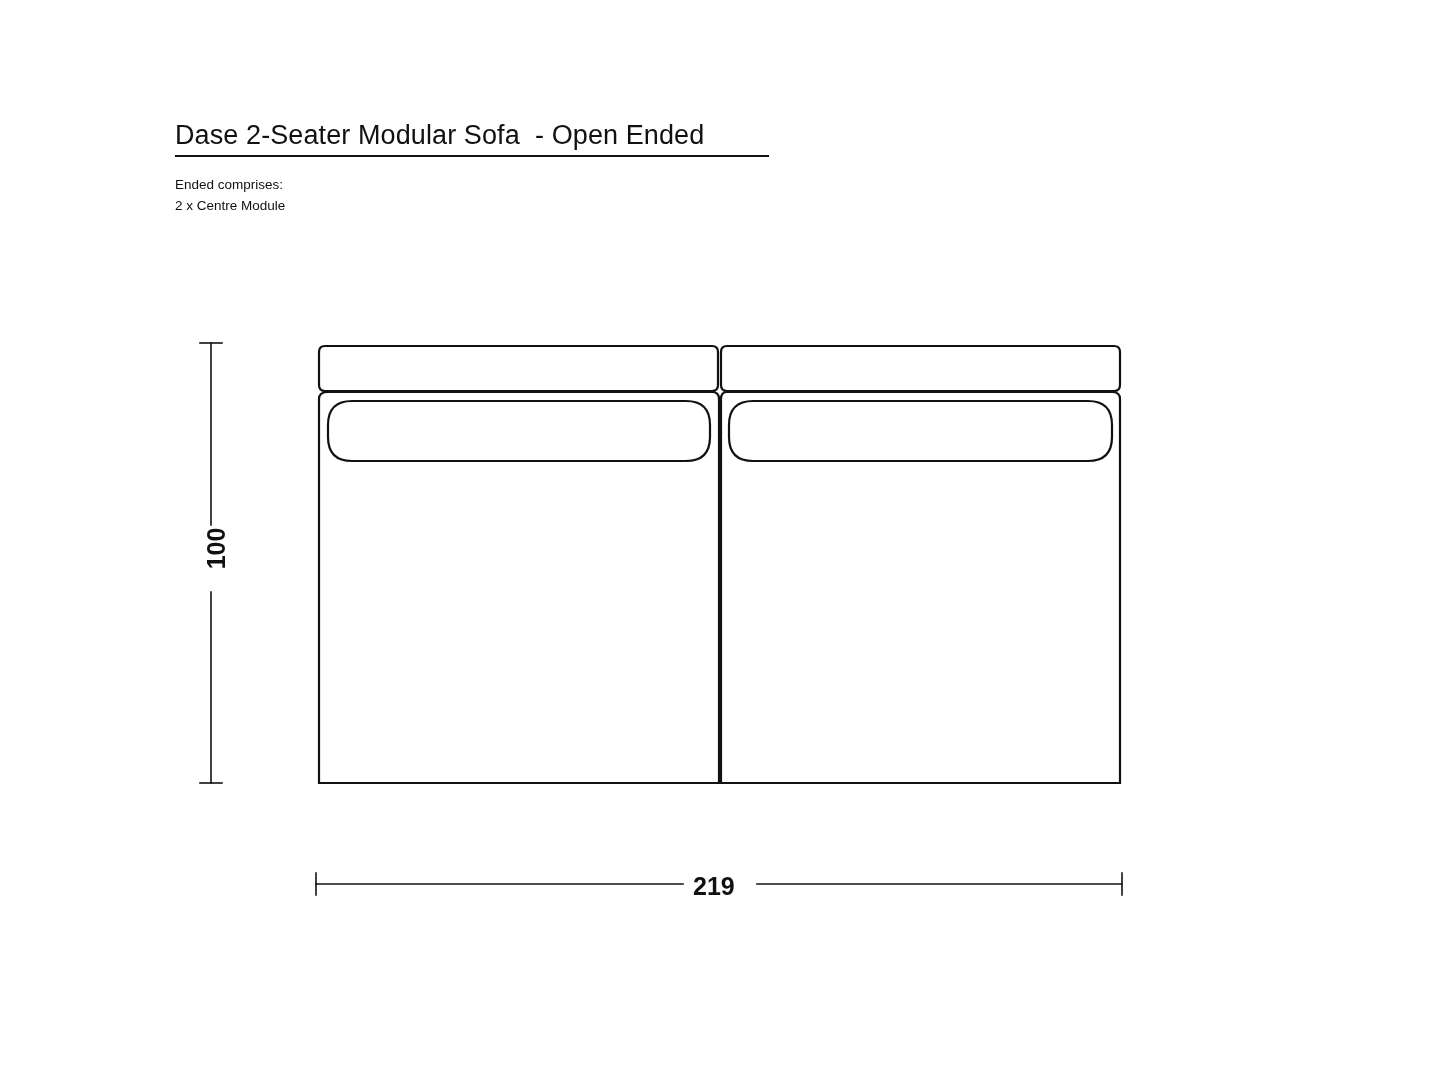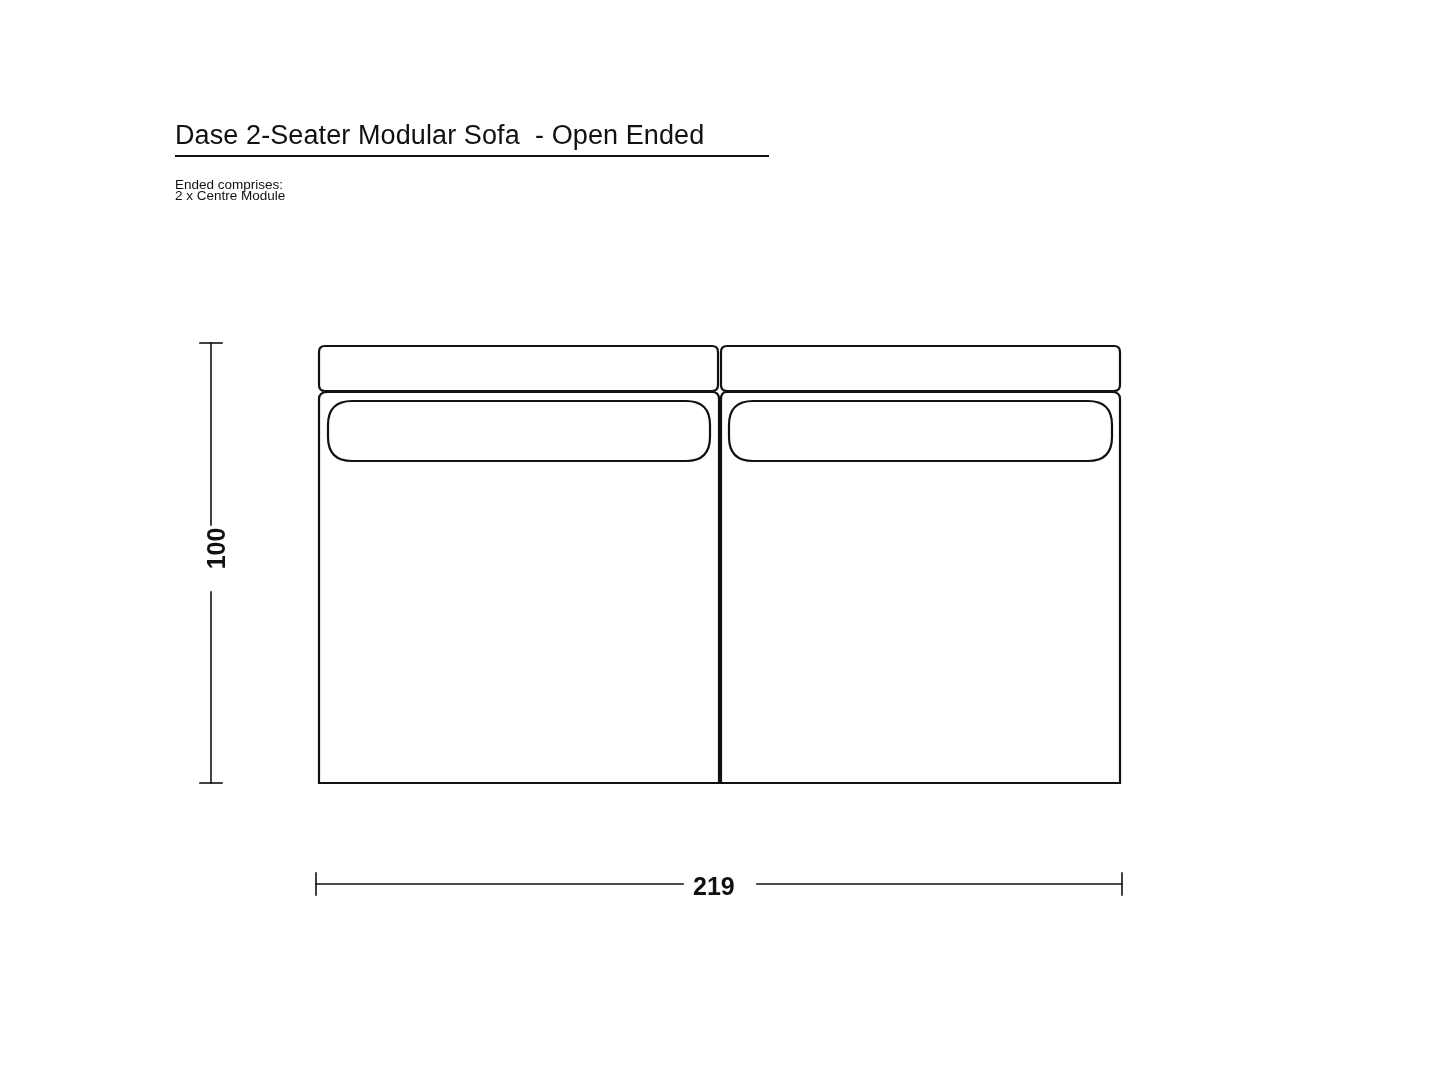--- a/index.html
+++ b/index.html
@@ -45,21 +45,21 @@
   }
   .sub-line {
     position: absolute;
     left: 175px;
     font-size: 13.5px;
     font-weight: 400;
     color: #111111;
     white-space: pre;
   }
   .sub-line.l1 { top: 177px; }
-  .sub-line.l2 { top: 188px; }
+  .sub-line.l2 { top: 198px; }
 
   
   #drawing {
     position: absolute;
     left: 0;
     top: 0;
     width: 1445px;
     height: 1087px;
   }
 

